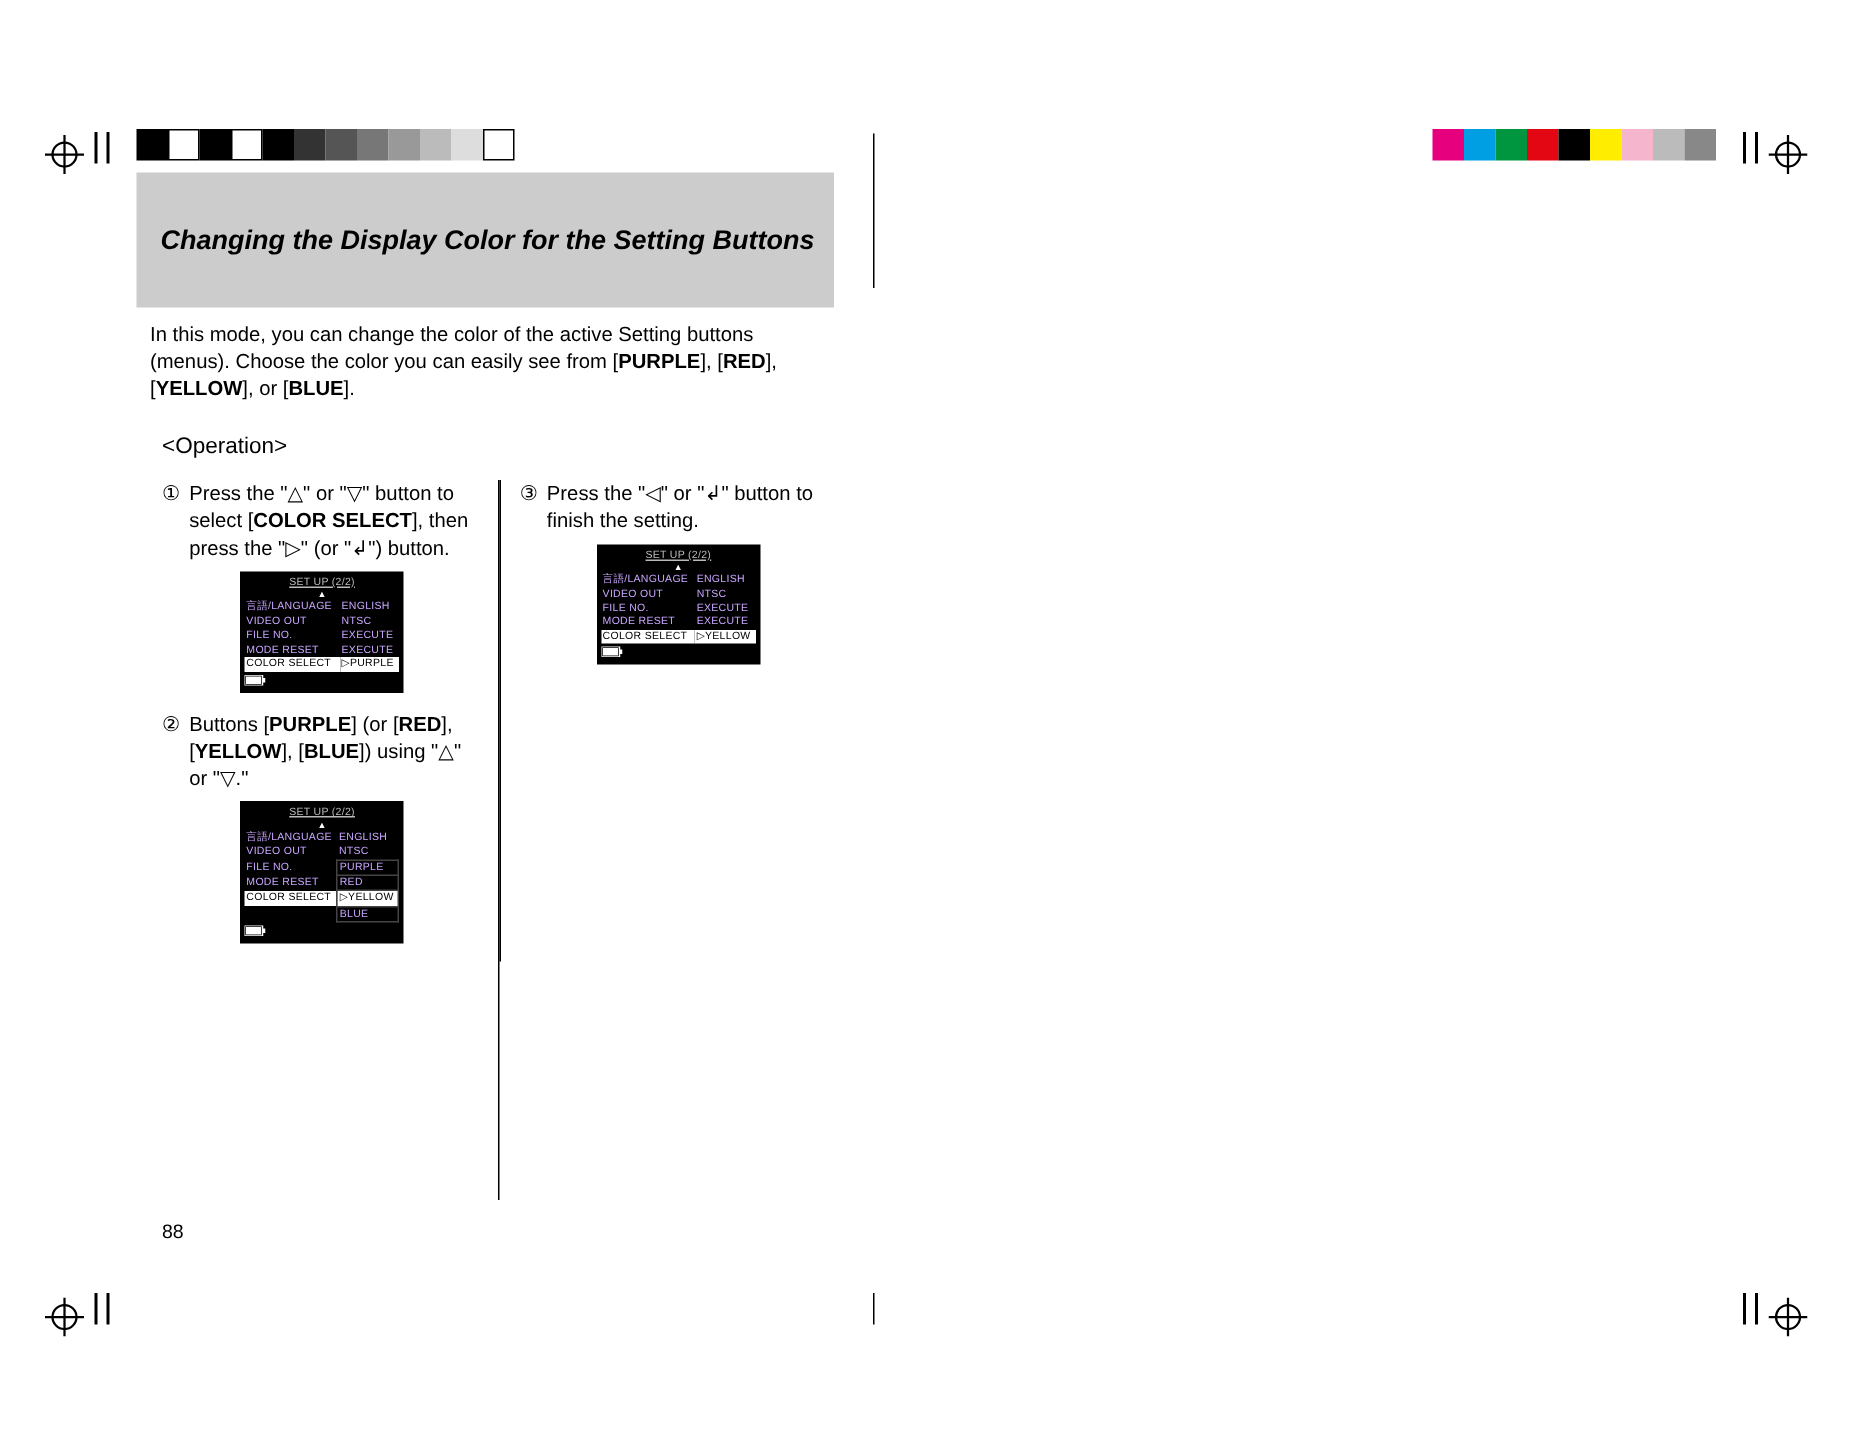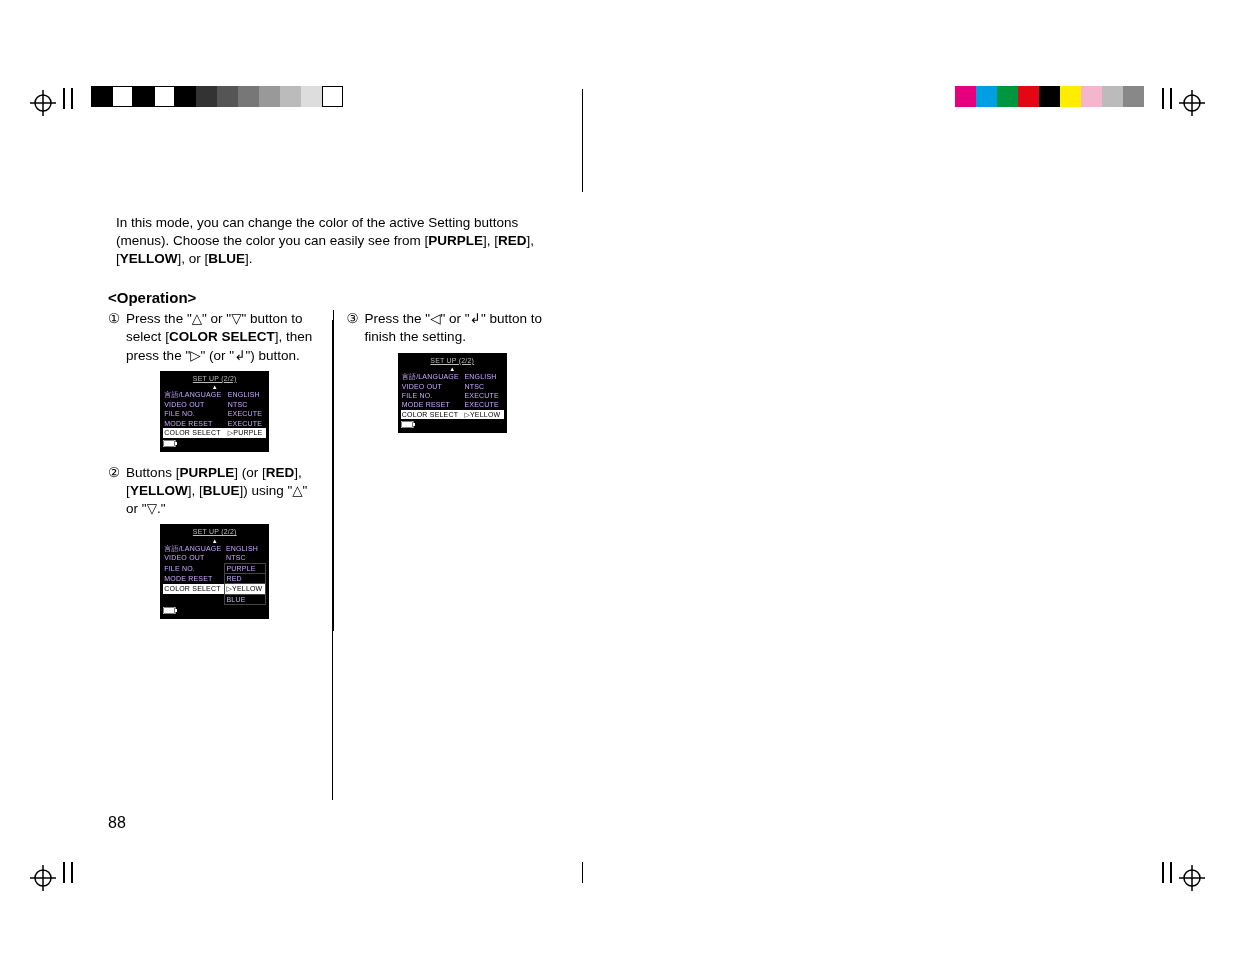--- a/index.html
+++ b/index.html
@@ -15,37 +15,37 @@
   .reg.bl{top:865px;left:30px}
   .reg.br{top:865px;right:30px}
   .tick{position:absolute;width:2px;background:#000;top:88px;height:21px}
   .tick.l1{left:63px}.tick.l2{left:71px}
   .tick.r1{right:63px}.tick.r2{right:71px}
   .tickb{position:absolute;width:2px;background:#000;top:862px;height:21px}
   .tickb.l1{left:63px}.tickb.l2{left:71px}
   .tickb.r1{right:63px}.tickb.r2{right:71px}
   .title-band{position:absolute;left:91px;top:115px;width:465px;height:90px;background:#ccc;display:flex;align-items:center;padding-left:16px;box-sizing:border-box}
   .title-band h1{margin:0;font-size:18px;font-style:italic;font-weight:bold}
-  .intro{position:absolute;left:116px;top:200px;width:428px}
+  .intro{position:absolute;left:100px;top:200px;width:428px}
   .content{position:absolute;left:108px;top:288px;width:450px}
-  .op{font-weight:bold;font-size:15px;margin-bottom:2px}
+  .op{font-weight:normal;font-size:15px;margin-bottom:12px}
   .cols{display:flex;gap:0}
   .coll{width:220px;border-right:1px solid #000;padding-right:12px}
   .colr{width:218px;padding-left:12px}
   .step{display:flex;gap:6px;margin-bottom:6px}
   .circ{flex:0 0 auto}
   .lcd{background:#000;width:103px;margin:6px auto 12px;padding:3px 3px 5px;color:#c9a6ff;font-family:Arial,sans-serif;font-size:7px;letter-spacing:.2px}
   .lcd .hdr{color:#bbb;text-align:center;text-decoration:underline;margin-bottom:1px}
   .lcd .up{color:#fff;text-align:center;font-size:6px;line-height:6px}
   .lcd table{border-collapse:collapse;width:100%}
   .lcd td{padding:0 1px;white-space:nowrap}
   .lcd .sel td{background:#fff;color:#000}
   .lcd .batt{margin-top:2px}
   .lcd .batt svg{display:block}
-  .pagenum{position:absolute;left:108px;top:812px;font-size:16px}
+  .pagenum{position:absolute;left:108px;top:812px;font-size:13px}
   .bold{font-weight:bold}
   .colsep{position:absolute;left:582px;top:89px;width:0;border-left:1px solid #000;height:103px}
   .colsep2{position:absolute;left:582px;top:862px;width:0;border-left:1px solid #000;height:21px}
   .vsep{position:absolute;left:332px;top:320px;width:0;height:480px;border-left:1px solid #000}
 </style>
 </head>
 <body>
 
 <div class="page">
 
@@ -107,20 +107,23 @@
     <div class="tick l2"></div>
   <div class="tick r1"></div>
     <div class="tick r2"></div>
   <div class="tickb l1"></div>
     <div class="tickb l2"></div>
   <div class="tickb r1"></div>
     <div class="tickb r2"></div>
   <div class="colsep"></div>
   <div class="colsep2"></div>
 
+  <div class="title-band">
+    <h1>Changing the Display Color for the Setting Buttons</h1>
+  </div>
 
   <p class="intro">
     <span>In this mode, you can change the color of the active Setting buttons (menus). Choose the color you can easily see from [</span><span class="bold">PURPLE</span><span>], [</span><span class="bold">RED</span><span>], [</span><span class="bold">YELLOW</span><span>], or [</span><span class="bold">BLUE</span><span>].</span>
   </p>
 
   <div class="content">
     <div class="op">&lt;Operation&gt;</div>
     <div class="cols">
 
       <div class="coll">

